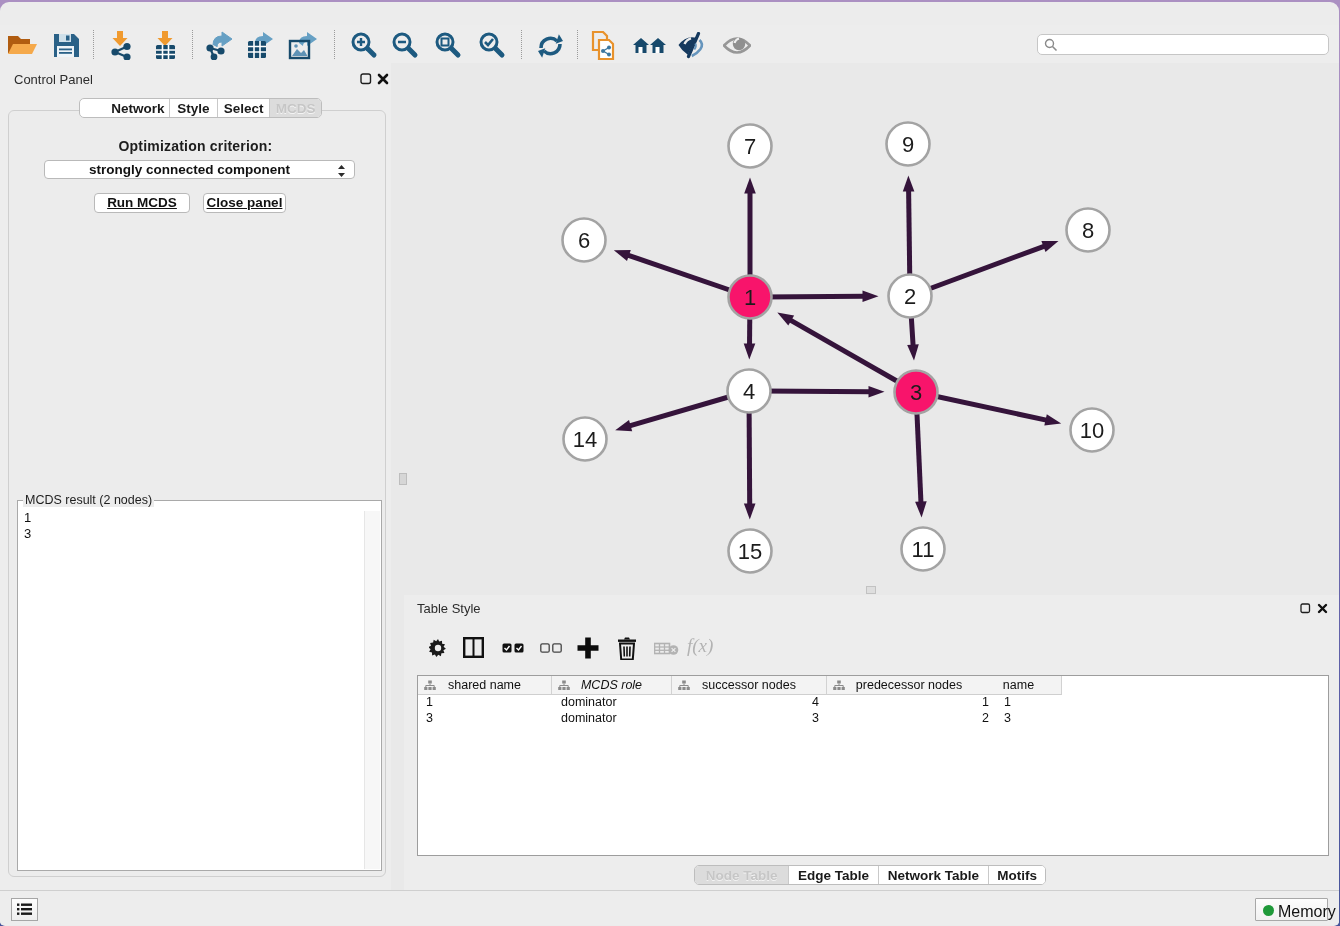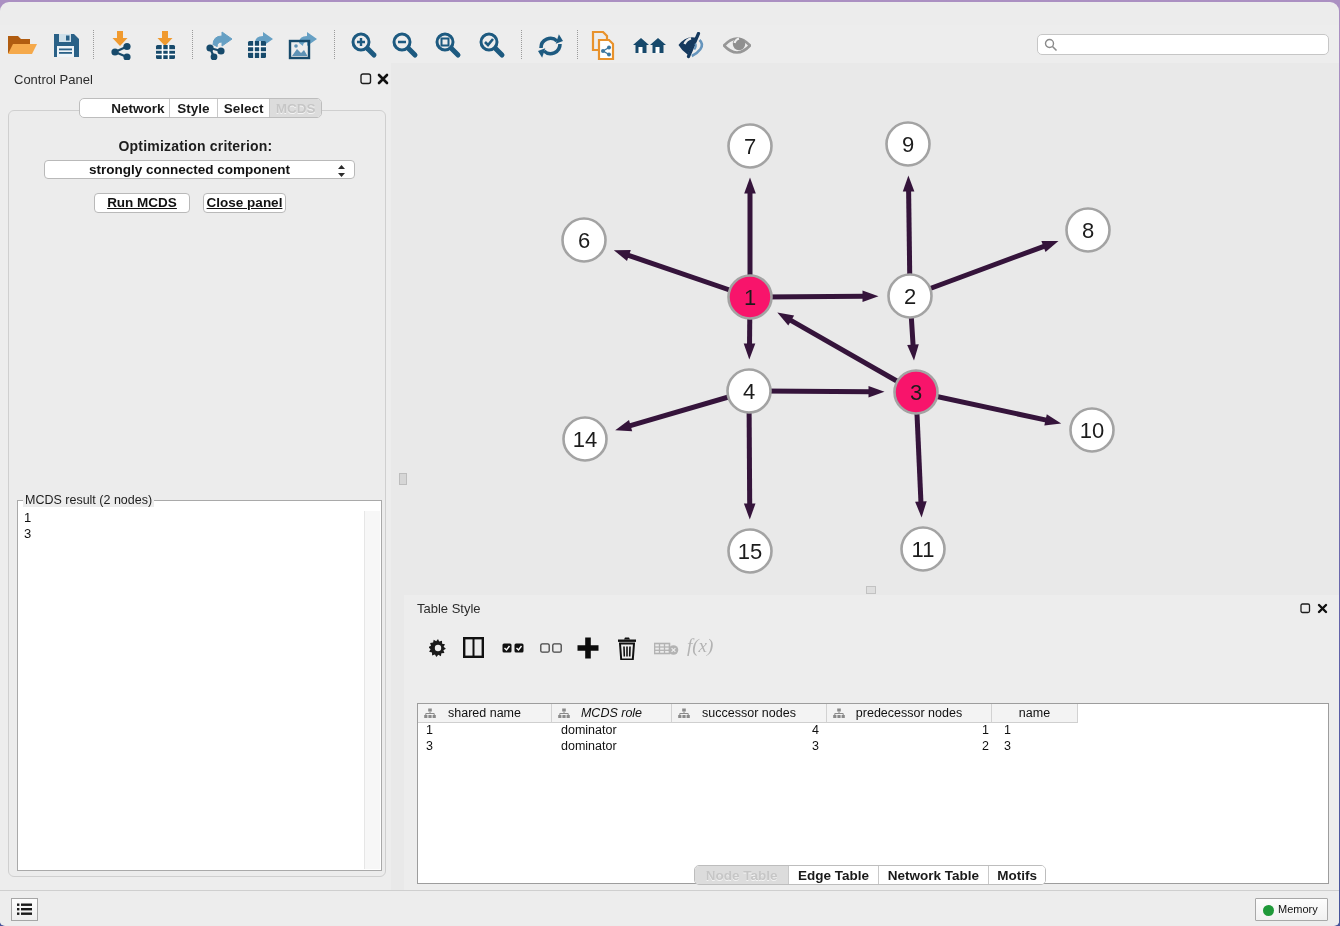--- a/index.html
+++ b/index.html
@@ -54,21 +54,21 @@
 #ntitle{position:absolute;left:0;top:0;right:0;height:21px;
  background:linear-gradient(#fdfdfd,#d6d6d6);border-bottom:1px solid #b5b5b5;}
 #ntitle .t{position:absolute;left:0;right:0;top:3px;text-align:center;
  font-size:13px;color:#2f2f2f;}
 .mac{position:absolute;top:4.5px;width:12px;height:12px;border-radius:50%;
  box-sizing:border-box;font-size:10px;line-height:11px;text-align:center;font-weight:700;}
 
 #tpanel{position:absolute;left:404px;top:532px;width:936px;height:295px;background:#ededed;}
 #tpanel .hdr{position:absolute;left:13px;top:6px;font-size:13px;color:#2c2c2c;}
 #ttable{position:absolute;left:13px;top:80px;width:912px;height:181px;
- background:#fff;border:1px solid #9d9d9d;box-sizing:border-box;margin-top:28px;}
+ background:#fff;border:1px solid #9d9d9d;box-sizing:border-box;}
 .thead{position:absolute;left:0;top:0;height:19px;background:#f3f3f3;
  border-right:1px solid #d2d2d2;border-bottom:1px solid #cfcfcf;box-sizing:border-box;
  font-size:12.5px;color:#111;text-align:center;line-height:18px;}
 .trow{position:absolute;font-size:12.5px;color:#111;}
 #titlebar .t,.hdr,#optlabel,#dropdown .txt,.btn,#fieldset,.thead,.trow,.tabbar,#ntitle .t{filter:grayscale(1);}
 </style></head><body>
 <div id="win">
 <div id="toolbar">
 <svg class="abs" style="left:7px;top:8px" width="31" height="25" viewBox="0 0 31 25">
  <path d="M1,3 h10 l3,3 h9 v14 h-22 z" fill="#b05c10"></path>
@@ -384,21 +384,21 @@
 <g stroke="#8a8a8a" stroke-width="1">
                 <line x1="6" y1="3.5" x2="6" y2="5.5"></line>
                 <line x1="1.8" y1="5.5" x2="10.2" y2="5.5"></line>
                 <line x1="1.8" y1="5.5" x2="1.8" y2="7"></line>
                 <line x1="10.2" y1="5.5" x2="10.2" y2="7"></line>
               </g>
 <rect x="0.2" y="7" width="3.2" height="3" fill="#8a8a8a"></rect>
               <rect x="4.4" y="7" width="3.2" height="3" fill="#8a8a8a"></rect>
               <rect x="8.6" y="7" width="3.2" height="3" fill="#8a8a8a"></rect>
 </svg></div>
-          <div class="thead" style="left:574px;width:86px;">name</div>
+          <div class="thead" style="left:558px;width:86px;">name</div>
           <div class="trow" style="left:8px;top:19px;">1</div>
           <div class="trow" style="left:143px;top:19px;">dominator</div>
           <div class="trow" style="left:254px;top:19px;width:147px;text-align:right;">4</div>
           <div class="trow" style="left:409px;top:19px;width:162px;text-align:right;">1</div>
           <div class="trow" style="left:586px;top:19px;">1</div>
           <div class="trow" style="left:8px;top:35px;">3</div>
           <div class="trow" style="left:143px;top:35px;">dominator</div>
           <div class="trow" style="left:254px;top:35px;width:147px;text-align:right;">3</div>
           <div class="trow" style="left:409px;top:35px;width:162px;text-align:right;">2</div>
           <div class="trow" style="left:586px;top:35px;">3</div>
@@ -419,16 +419,16 @@
             <rect x="0" y="5" width="2.4" height="2.4"></rect>
             <rect x="0" y="9.5" width="2.4" height="2.4"></rect>
    <rect x="4" y="0.5" width="11" height="2.4"></rect>
             <rect x="4" y="5" width="11" height="2.4"></rect>
             <rect x="4" y="9.5" width="11" height="2.4"></rect>
           </g>
   </svg>
  </div>
  <div class="abs" style="left:1255px;top:7px;width:73px;height:23px;background:linear-gradient(#fdfdfd,#f1f1f1);border:1px solid #a8a8a8;box-sizing:border-box;border-radius:1px;">
   <div class="abs" style="left:7px;top:5.5px;width:11px;height:11px;border-radius:50%;background:#1f9939;"></div>
-  <div class="abs" style="left:22px;top:4px;font-size:11px;color:#111;filter:grayscale(1);">Memory</div>
+  <div class="abs" style="left:22px;top:4px;font-size:16px;color:#111;filter:grayscale(1);">Memory</div>
  </div>
 </div>
 </div>
 
 </body></html>

